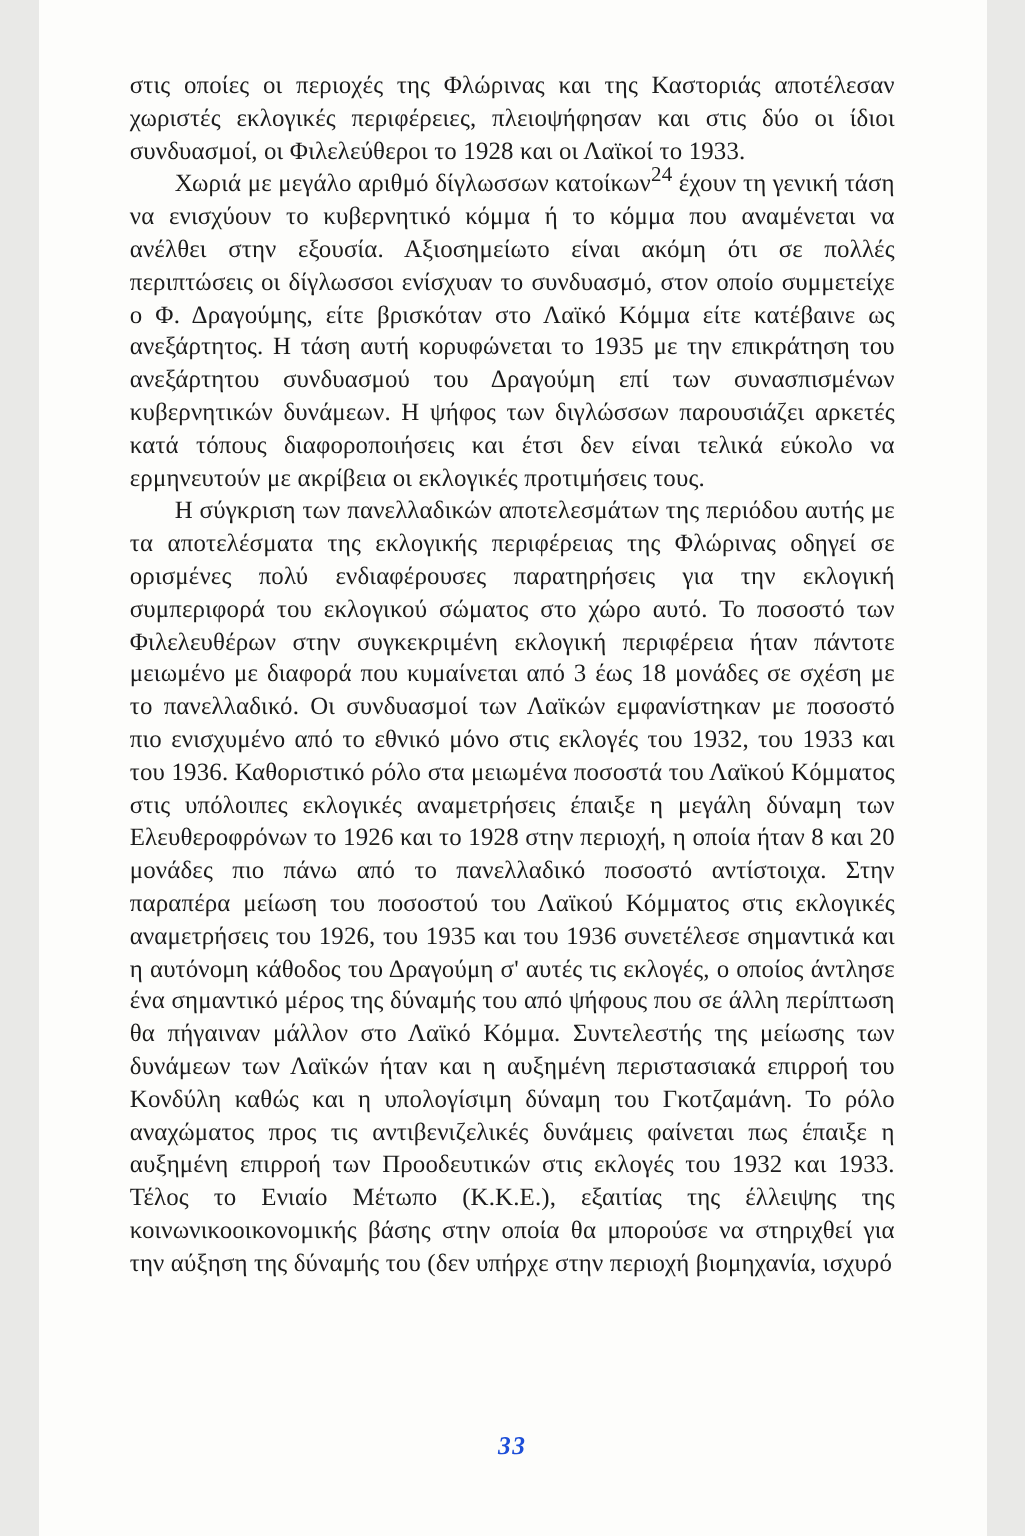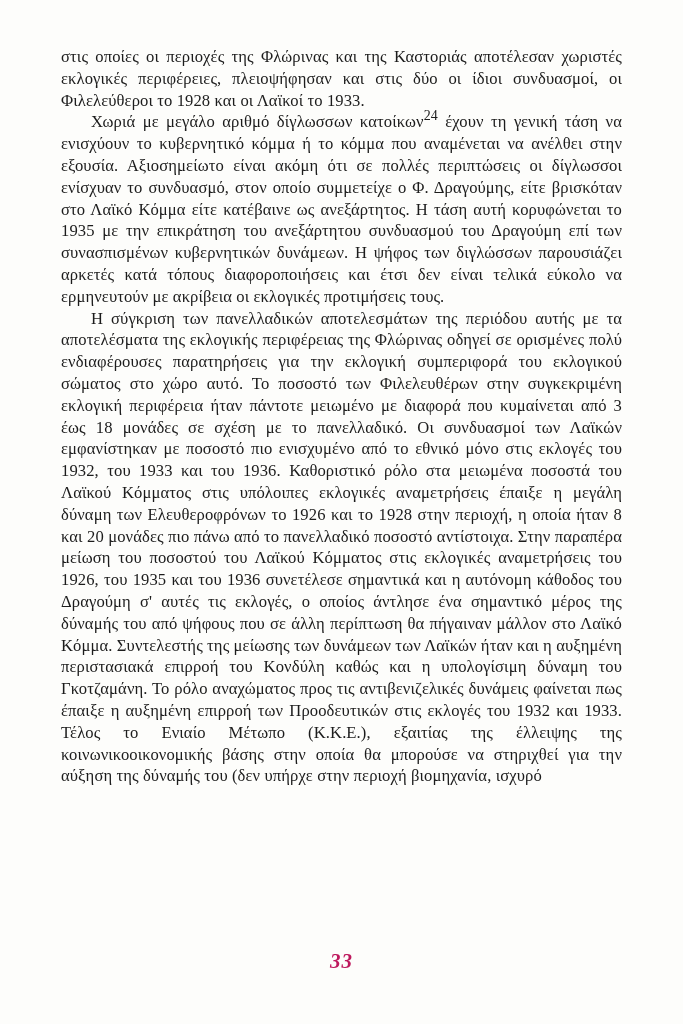--- a/index.html
+++ b/index.html
@@ -2,21 +2,21 @@
 <html lang="el"><head>
 <meta charset="utf-8">
 <style>
   html, body {
     margin: 0;
     padding: 0;
     background: #e9e9e7;
   }
   .page {
     position: relative;
-    width: 683px;
+    width: 632px;
     height: 1024px;
     margin: 0 auto;
     background: #fdfdfb;
     color: #1c1c1c;
     font-family: "Liberation Serif", "DejaVu Serif", serif;
     overflow: hidden;
     box-sizing: border-box;
   }
   .text-block {
     position: absolute;
@@ -39,24 +39,24 @@
     font-size: 14px;
     line-height: 0;
     vertical-align: super;
   }
   .page-number {
     position: absolute;
     left: 0;
     right: 0;
     bottom: 50px;
     text-align: center;
-    font-size: 21px;
+    font-size: 17px;
     font-style: italic;
     font-weight: bold;
-    color: #be185d;
+    color: #1d4ed8;
     letter-spacing: 1px;
   }
 </style>
 </head>
 <body>
 
 <div class="page">
   <div class="text-block">
       <p class="para"><span>στις οποίες οι περιοχές της Φλώρινας και της Καστοριάς αποτέλεσαν χωριστές εκλογικές περιφέρειες, πλειοψήφησαν και στις δύο οι ίδιοι συνδυασμοί, οι Φιλελεύθεροι το 1928 και οι Λαϊκοί το 1933.</span></p>
       <p class="para indent"><span>Χωριά με μεγάλο αριθμό δίγλωσσων κατοίκων</span><sup>24</sup><span> έχουν τη γενική τάση να ενισχύουν το κυβερνητικό κόμμα ή το κόμμα που αναμένεται να ανέλθει στην εξουσία. Αξιοσημείωτο είναι ακόμη ότι σε πολλές περιπτώσεις οι δίγλωσσοι ενίσχυαν το συνδυασμό, στον οποίο συμμετείχε ο Φ. Δραγούμης, είτε βρισκόταν στο Λαϊκό Κόμμα είτε κατέβαινε ως ανεξάρτητος. Η τάση αυτή κορυφώνεται το 1935 με την επικράτηση του ανεξάρτητου συνδυασμού του Δραγούμη επί των συνασπισμένων κυβερνητικών δυνάμεων. Η ψήφος των διγλώσσων παρουσιάζει αρκετές κατά τόπους διαφοροποιήσεις και έτσι δεν είναι τελικά εύκολο να ερμηνευτούν με ακρίβεια οι εκλογικές προτιμήσεις τους.</span></p>

